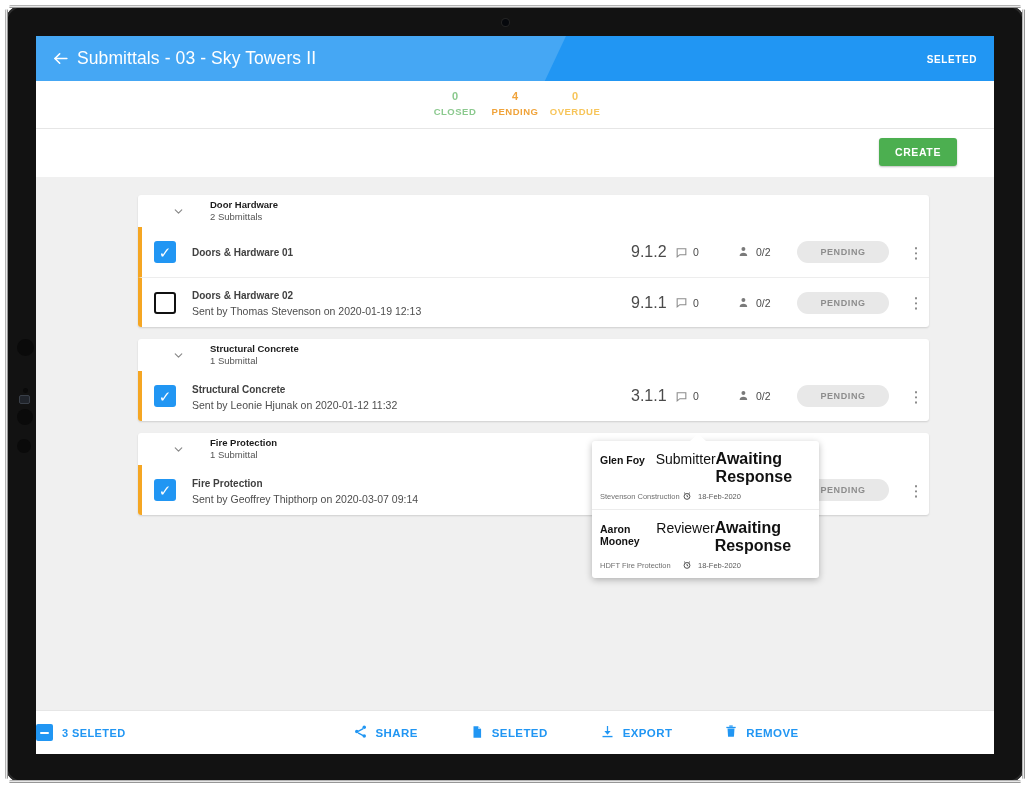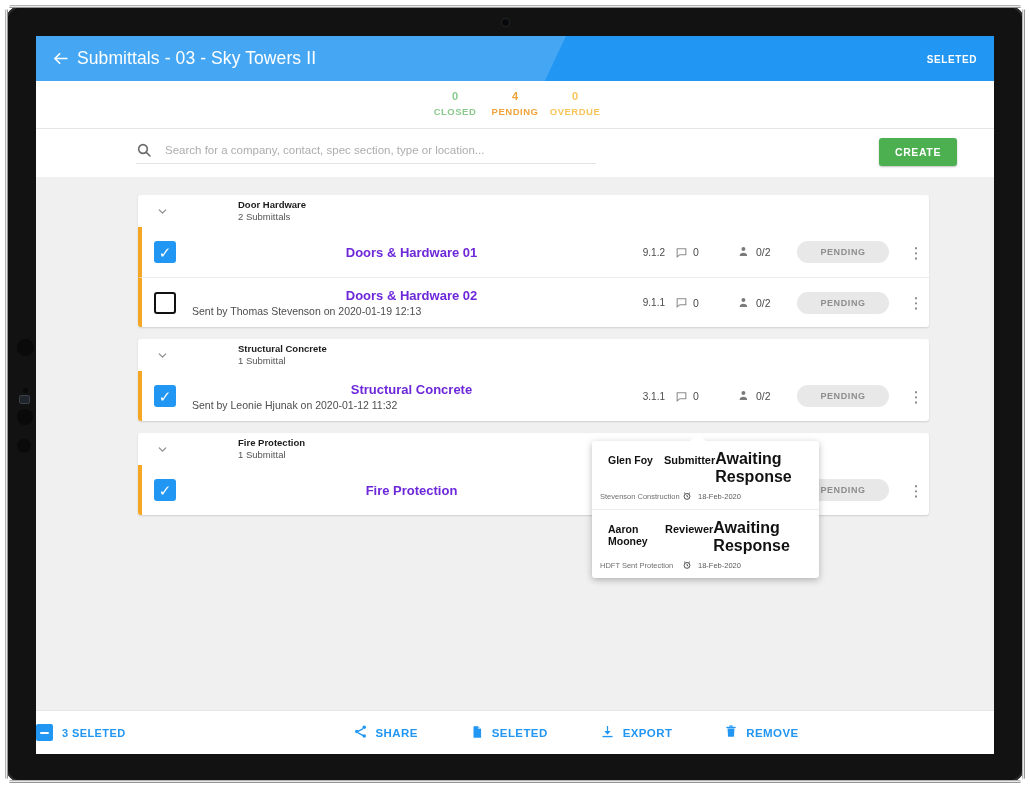--- a/index.html
+++ b/index.html
@@ -125,21 +125,21 @@
     position: relative; background: #f0f0f0;
     height: 577px; padding: 18px 65px 0 102px;
   }
 
   .group {
     background: #fff; border-radius: 3px; margin-bottom: 12px;
     box-shadow: 0 1px 2px rgba(0,0,0,.14);
     overflow: hidden;
   }
   .group-head {
-    display: flex; align-items: center; height: 32px; padding-left: 16px; gap: 44px;
+    display: flex; align-items: center; height: 32px; padding-left: 32px;
   }
   .chev {
     width: 16px; color: #8a8a8a; font-size: 11px; margin-right: 24px;
     display: flex; align-items: center; justify-content: center; cursor: pointer;
   }
   .group-title { font-size: 9.5px; font-weight: bold; color: #1b1b1b; line-height: 12px; }
   .group-count { font-size: 9.5px; color: #555; line-height: 12px; }
 
   .row {
     display: flex; align-items: center; height: 50px;
@@ -151,25 +151,25 @@
   .cbox {
     width: 22px; height: 22px; border-radius: 3px; flex: none;
     display: flex; align-items: center; justify-content: center;
     margin-right: 16px; cursor: pointer;
   }
   .cbox.on { background: #2196f3; }
   .cbox.off { background: #fff; border: 2.5px solid #111; }
   .cbox .tick { color: #fff; font-size: 15px; line-height: 1; }
 
   .row-main { flex: 1; min-width: 0; }
-  .row-title { font-size: 13px; font-weight: bold; color: #6d28d9; line-height: 17px; text-align: center; }
+  .row-title { font-size: 10px; font-weight: bold; color: #404040; line-height: 17px; }
   .row-sub { font-size: 10.5px; color: #4d4d4d; line-height: 14px; }
 
   .row-meta { display: flex; align-items: center; flex: none; }
-  .spec { font-size: 10px; color: #4a4a4a; width: 34px; text-align: right; }
+  .spec { font-size: 16px; color: #4a4a4a; width: 34px; text-align: left; }
   .cmt { display: flex; align-items: center; margin-left: 10px; width: 42px; }
   .cmt svg { color: #8c8c8c; }
   .cmt span { font-size: 10.5px; color: #4a4a4a; margin-left: 5px; }
   .ppl { display: flex; align-items: center; margin-left: 20px; width: 52px; cursor: pointer; }
   .ppl svg { color: #7a7a7a; }
   .ppl span { font-size: 10.5px; color: #4a4a4a; margin-left: 5px; }
   .pill {
     background: #e8e8e8; color: #8d8d8d; border-radius: 11px;
     font-size: 9px; font-weight: bold; letter-spacing: .6px;
     padding: 6px 0; width: 92px; text-align: center; margin-left: 8px;
@@ -188,23 +188,23 @@
     z-index: 20;
   }
   #reviewers .nub {
     position: absolute; top: -7px; left: 98px;
     width: 0; height: 0;
     border-left: 8px solid transparent; border-right: 8px solid transparent;
     border-bottom: 7px solid #fff;
   }
   .rv-item { padding: 9px 8px 8px 8px; }
   .rv-item + .rv-item { border-top: 1px solid #ececec; }
-  .rv-top { display: flex; align-items: baseline; margin-left: 8px; }
+  .rv-top { display: flex; align-items: baseline; }
   .rv-name { font-size: 10.5px; font-weight: bold; color: #111; width: 86px; }
-  .rv-role { font-size: 11px; font-weight: bold; color: #111; width: 60px; }
+  .rv-role { font-size: 14px; font-weight: normal; color: #111; width: 60px; }
   .rv-status { font-size: 16px; font-weight: bold; color: #111; }
   .rv-bot { display: flex; align-items: center; margin-top: 5px; }
   .rv-co { font-size: 7.5px; color: #6f6f6f; width: 82px; }
   .rv-clock { color: #2f2f2f; display: flex; align-items: center; margin-right: 6px; }
   .rv-date { font-size: 7.5px; color: #5a5a5a; }
 
   
   #bottombar {
     position: absolute; left: 0; bottom: 0; width: 958px; height: 44px;
     background: #fff; border-top: 1px solid #e6e6e6;
@@ -264,29 +264,20 @@
         <div class="num" style="color:#f0a33a">4</div>
         <div class="lbl" style="color:#f0a33a">PENDING</div>
       </div>
       <div class="stat">
         <div class="num" style="color:#f7c55a">0</div>
         <div class="lbl" style="color:#f7c55a">OVERDUE</div>
       </div>
     </div>
 
     <div id="searchrow">
-      <div id="search-wrap">
-        <span id="search-icon">
-          <svg width="16" height="16" viewBox="0 0 24 24" fill="none" stroke="currentColor" stroke-width="2.4" stroke-linecap="round">
-            <circle cx="10.5" cy="10.5" r="6.5"></circle>
-            <line x1="15.5" y1="15.5" x2="21" y2="21"></line>
-          </svg>
-        </span>
-        <input id="search-input" type="text" placeholder="Search for a company, contact, spec section, type or location..." style="">
-      </div>
       <button id="create-btn">CREATE</button>
     </div>
 
     <div id="content">
 
       <div class="group">
         <div class="group-head">
           <span class="chev">
             <svg width="13" height="13" viewBox="0 0 24 24" fill="none" stroke="currentColor" stroke-width="2.2" stroke-linecap="round" stroke-linejoin="round">
                 <polyline points="6 9 12 15 18 9"></polyline>
@@ -404,20 +395,21 @@
             <div class="group-title">Fire Protection</div>
             <div class="group-count">1 Submittal</div>
           </div>
         </div>
         <div class="row">
           <div class="cbox on">
               <span class="tick">✓</span>
             </div>
           <div class="row-main">
             <div class="row-title">Fire Protection</div>
+            <div class="row-sub">Sent by Geoffrey Thipthorp on 2020-03-07 09:14</div>
           </div>
           <div class="row-meta">
             <div class="spec">4.1.1</div>
             <div class="cmt">
               <svg width="13" height="13" viewBox="0 0 24 24" fill="none" stroke="currentColor" stroke-width="2">
                   <path d="M4 5h16v11H9l-5 4z"></path>
                 </svg>
               <span>0</span>
             </div>
             <div class="ppl">
@@ -455,21 +447,21 @@
             <div class="rv-date">18-Feb-2020</div>
           </div>
         </div>
         <div class="rv-item">
           <div class="rv-top">
             <div class="rv-name">Aaron Mooney</div>
             <div class="rv-role">Reviewer</div>
             <div class="rv-status">Awaiting Response</div>
           </div>
           <div class="rv-bot">
-            <div class="rv-co">HDFT Sent Protection</div>
+            <div class="rv-co">HDFT Fire Protection</div>
             <span class="rv-clock">
               <svg width="10" height="10" viewBox="0 0 24 24" fill="none" stroke="currentColor" stroke-width="2">
                   <circle cx="12" cy="13" r="7"></circle>
                   <line x1="12" y1="13" x2="12" y2="9.5"></line>
                   <line x1="12" y1="13" x2="15" y2="14.5"></line>
                   <line x1="5" y1="4" x2="8" y2="6.5"></line>
                   <line x1="19" y1="4" x2="16" y2="6.5"></line>
                 </svg>
             </span>
             <div class="rv-date">18-Feb-2020</div>

